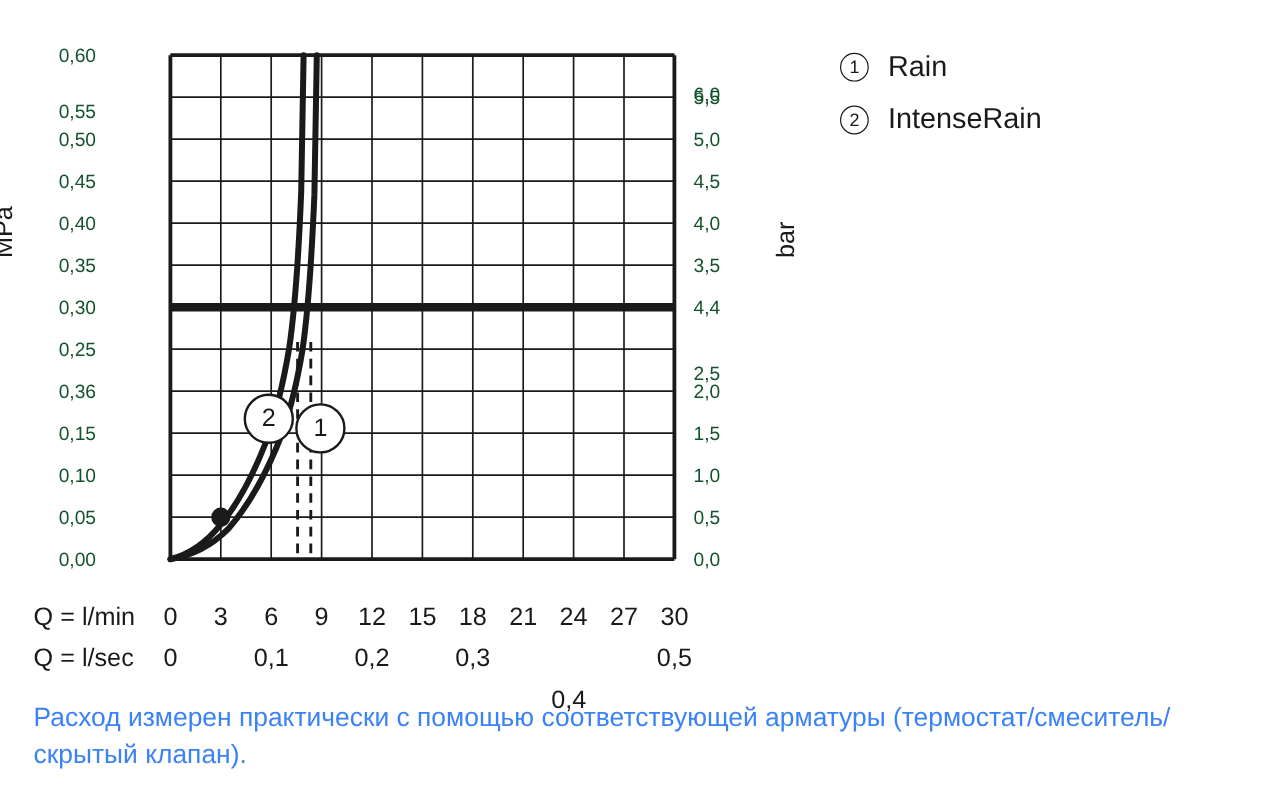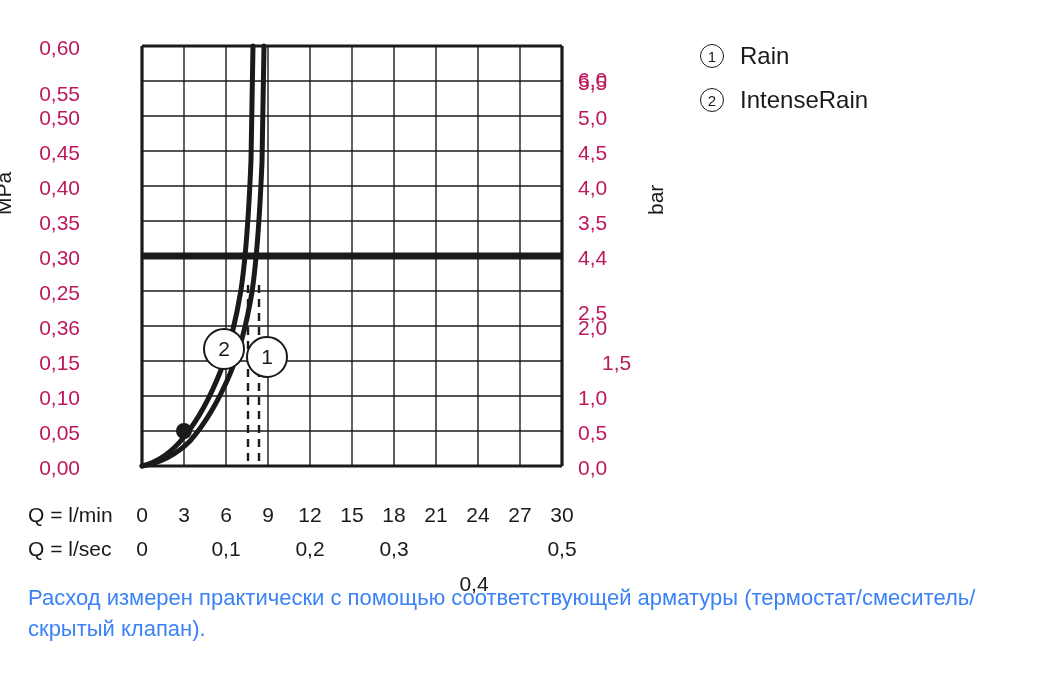--- a/index.html
+++ b/index.html
@@ -27,23 +27,23 @@
 
   .plot-svg {
     position: absolute;
     left: 0;
     top: 0;
   }
 
   
   .tick-label {
     position: absolute;
-    font-size: 21px;
+    font-size: 16px;
     line-height: 21px;
-    color: #be185d;
+    color: #14532d;
     white-space: nowrap;
   }
   .tick-left {
     text-align: right;
     width: 62px;
   }
   .tick-right {
     text-align: left;
     width: 62px;
   }
@@ -171,21 +171,21 @@
 
   <div class="tick-label tick-right" style="left:578px; top:37px;margin-top:32px;">6,0</div>
   <div class="tick-label tick-right" style="left:578px; top:72px;">5,5</div>
   <div class="tick-label tick-right" style="left:578px; top:107px;">5,0</div>
   <div class="tick-label tick-right" style="left:578px; top:142px;">4,5</div>
   <div class="tick-label tick-right" style="left:578px; top:177px;">4,0</div>
   <div class="tick-label tick-right" style="left:578px; top:212px;">3,5</div>
   <div class="tick-label tick-right" style="left:578px; top:247px;">4,4</div>
   <div class="tick-label tick-right" style="left:578px; top:282px;margin-top:20px;">2,5</div>
   <div class="tick-label tick-right" style="left:578px; top:317px;">2,0</div>
-  <div class="tick-label tick-right" style="left:578px; top:352px;margin-left:24px;">1,5</div>
+  <div class="tick-label tick-right" style="left:578px; top:352px;">1,5</div>
   <div class="tick-label tick-right" style="left:578px; top:387px;">1,0</div>
   <div class="tick-label tick-right" style="left:578px; top:422px;">0,5</div>
   <div class="tick-label tick-right" style="left:578px; top:457px;">0,0</div>
 
   <svg class="plot-svg" width="660" height="500" viewBox="0 0 660 500">
 
     <g stroke="#1a1a1a" stroke-width="1.4">
       <line x1="142" y1="46" x2="562" y2="46"></line>
       <line x1="142" y1="81" x2="562" y2="81"></line>
       <line x1="142" y1="116" x2="562" y2="116"></line>

